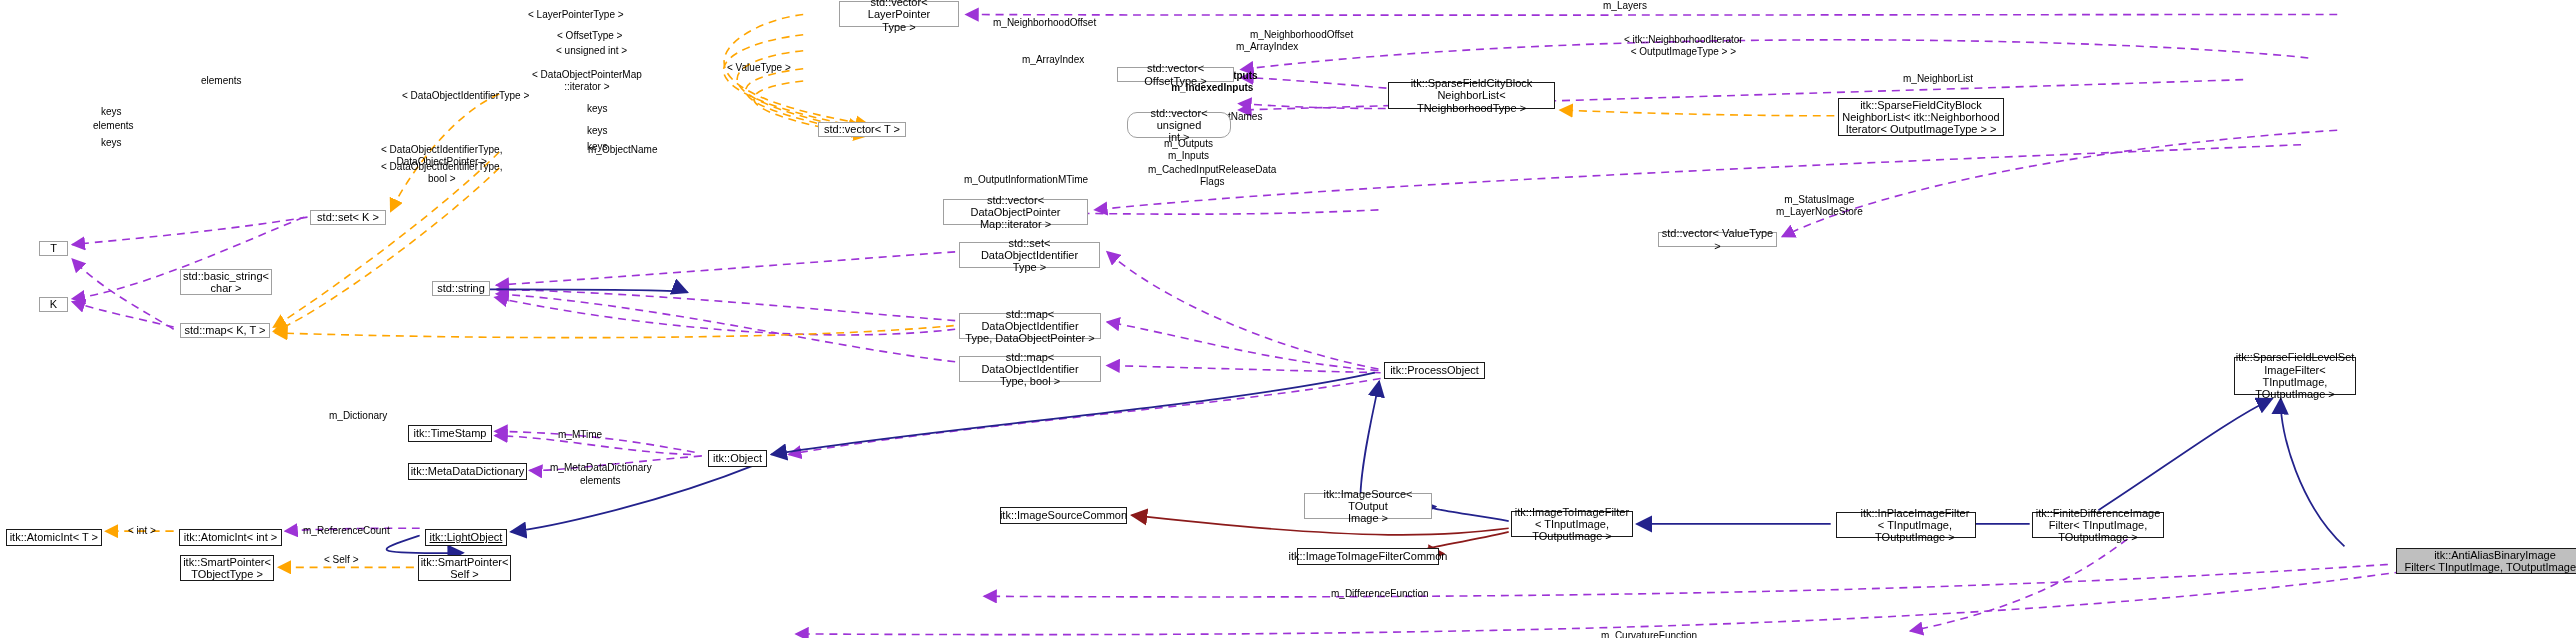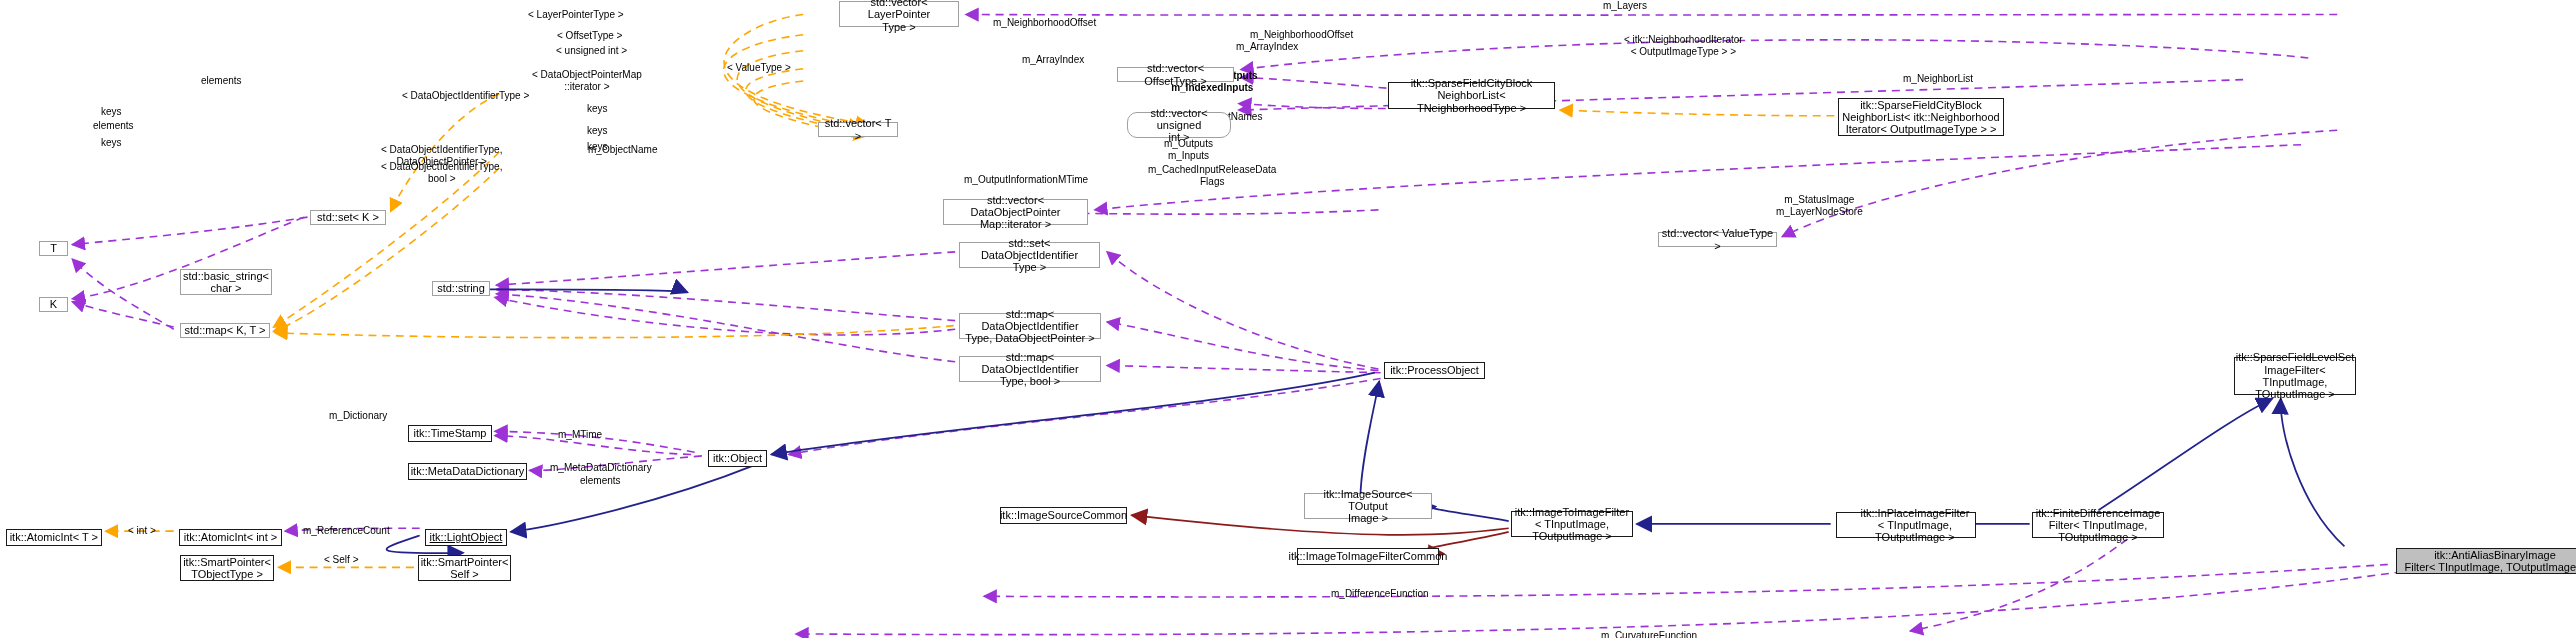--- a/index.html
+++ b/index.html
@@ -120,21 +120,21 @@
 
     <g stroke="#8b1a1a" stroke-width="2.4" fill="none" marker-end="url(#ahDark)">
       <path d="M2085,730 C2000,740 1900,750 1564,712"></path>
       <path d="M2085,735 C2000,755 1920,762 1995,765"></path>
     </g>
   </svg>
 
   <div id="nodes-layer">
       <div class="node" style="left: 839px; top: 1.4px; width: 120px; height: 26px;">std::vector&lt; LayerPointer
 Type &gt;</div>
-      <div class="node" style="left: 818px; top: 122px; width: 80px; height: 15px;">std::vector&lt; T &gt;</div>
+      <div class="node" style="left: 818px; top: 122px; width: 88px; height: 15px;">std::vector&lt; T &gt;</div>
       <div class="node" style="left: 1117px; top: 67px; width: 117px; height: 15px;">std::vector&lt; OffsetType &gt;</div>
       <div class="node" style="left: 1127px; top: 112px; width: 104px; height: 26px; border-radius: 10px;">std::vector&lt; unsigned
 int &gt;</div>
       <div class="node strong" style="left: 1388px; top: 82px; width: 167px; height: 27px;">itk::SparseFieldCityBlock
 NeighborList&lt; TNeighborhoodType &gt;</div>
       <div class="node strong" style="left: 1838px; top: 98px; width: 166px; height: 38px;">itk::SparseFieldCityBlock
 NeighborList&lt; itk::Neighborhood
 Iterator&lt; OutputImageType &gt; &gt;</div>
       <div class="node" style="left: 943px; top: 199px; width: 145px; height: 26px;">std::vector&lt; DataObjectPointer
 Map::iterator &gt;</div>

